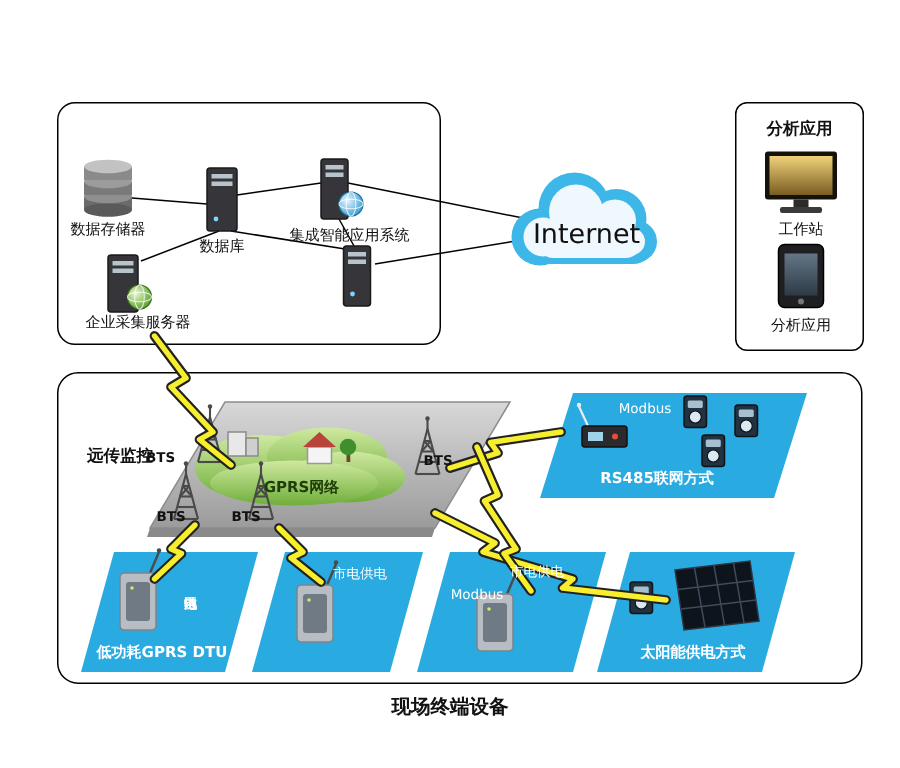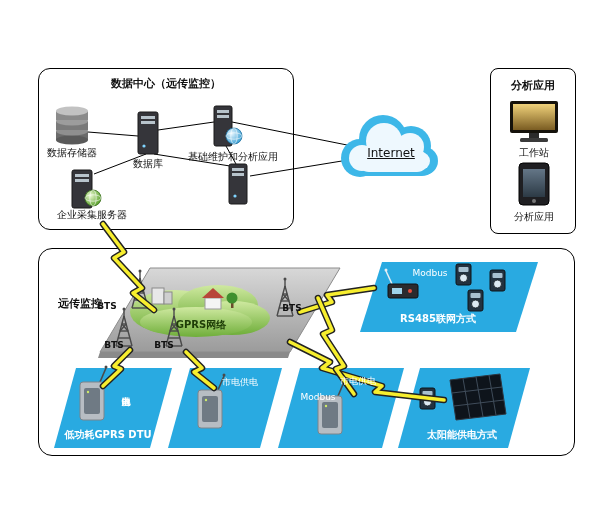--- a/index.html
+++ b/index.html
@@ -9,21 +9,21 @@
 
   .frame { position:absolute; border:1px solid #000; background:transparent; z-index:1; }
   #svgLayer { position:absolute; left:0; top:0; z-index:2; }
 
   .lbl { position:absolute; transform:translateX(-50%); white-space:nowrap;
          color:#111; font-size:10px; z-index:3; text-align:center; }
   .b { font-weight:bold; }
   .w { color:#fff; }
   .u { }
   .s9 { font-size:9px; } .s10 { font-size:10px; } .s11 { font-size:11px; }
-  .s12 { font-size:12px;text-decoration:underline; } .s13 { font-size:13px; }
+  .s12 { font-size:18px; } .s13 { font-size:13px; }
   .green { color:#1e3d07; }
   .vtext { transform:none; white-space:normal; writing-mode:vertical-lr;
            text-orientation:upright; height:32px; line-height:11px; }
 
   .dcline { stroke:#000; stroke-width:1; }
   .boltO { fill:none; stroke:#222; stroke-width:6.5; stroke-linejoin:round; stroke-linecap:round; }
   .boltC { fill:none; stroke:#f7ee2e; stroke-width:3.6; stroke-linejoin:round; stroke-linecap:round; }
   .para  { fill:#29aae1; }
 </style>
 </head>
@@ -249,24 +249,23 @@
         <polyline class="boltO" points="186,352 202,368 194,372 214,388"></polyline>
         <polyline class="boltC" points="186,352 202,368 194,372 214,388"></polyline>
       </g>
       <g>
         <polyline class="boltO" points="130,350 114,366 121,369 103,386"></polyline>
         <polyline class="boltC" points="130,350 114,366 121,369 103,386"></polyline>
       </g>
     </g>
   </svg>
 
-  <div class="lbl b s11" style="left:166px;top:76px">数据中心（远传监控）</div>
   <div class="lbl s10" style="left:72px;top:146px">数据存储器</div>
   <div class="lbl s10" style="left:148px;top:157px">数据库</div>
-  <div class="lbl s10" style="left:233px;top:150px">基础维护和分析应用</div>
+  <div class="lbl s10" style="left:233px;top:150px">集成智能应用系统</div>
   <div class="lbl s10" style="left:92px;top:208px">企业采集服务器</div>
 
   <div class="lbl s12" style="left:391px;top:146px">Internet</div>
 
   <div class="lbl b s11" style="left:533px;top:78px">分析应用</div>
   <div class="lbl s10" style="left:534px;top:146px">工作站</div>
   <div class="lbl s10" style="left:534px;top:210px">分析应用</div>
 
   <div class="lbl b s11" style="left:80px;top:296px">远传监控</div>
   <div class="lbl b s10 green" style="left:201px;top:318px">GPRS网络</div>
@@ -281,14 +280,15 @@
   <div class="lbl w s9 vtext" style="left:120px;top:374px">内置电池供电</div>
   <div class="lbl b w s10 u" style="left:108px;top:428px">低功耗GPRS DTU</div>
 
   <div class="lbl w s9" style="left:240px;top:376px">市电供电</div>
 
   <div class="lbl w s9" style="left:318px;top:392px">Modbus</div>
   <div class="lbl w s9" style="left:358px;top:375px">市电供电</div>
 
   <div class="lbl b w s10 u" style="left:462px;top:428px">太阳能供电方式</div>
 
+  <div class="lbl b s13" style="left:300px;top:462px">现场终端设备</div>
 
 </div>
 
 </body></html>

